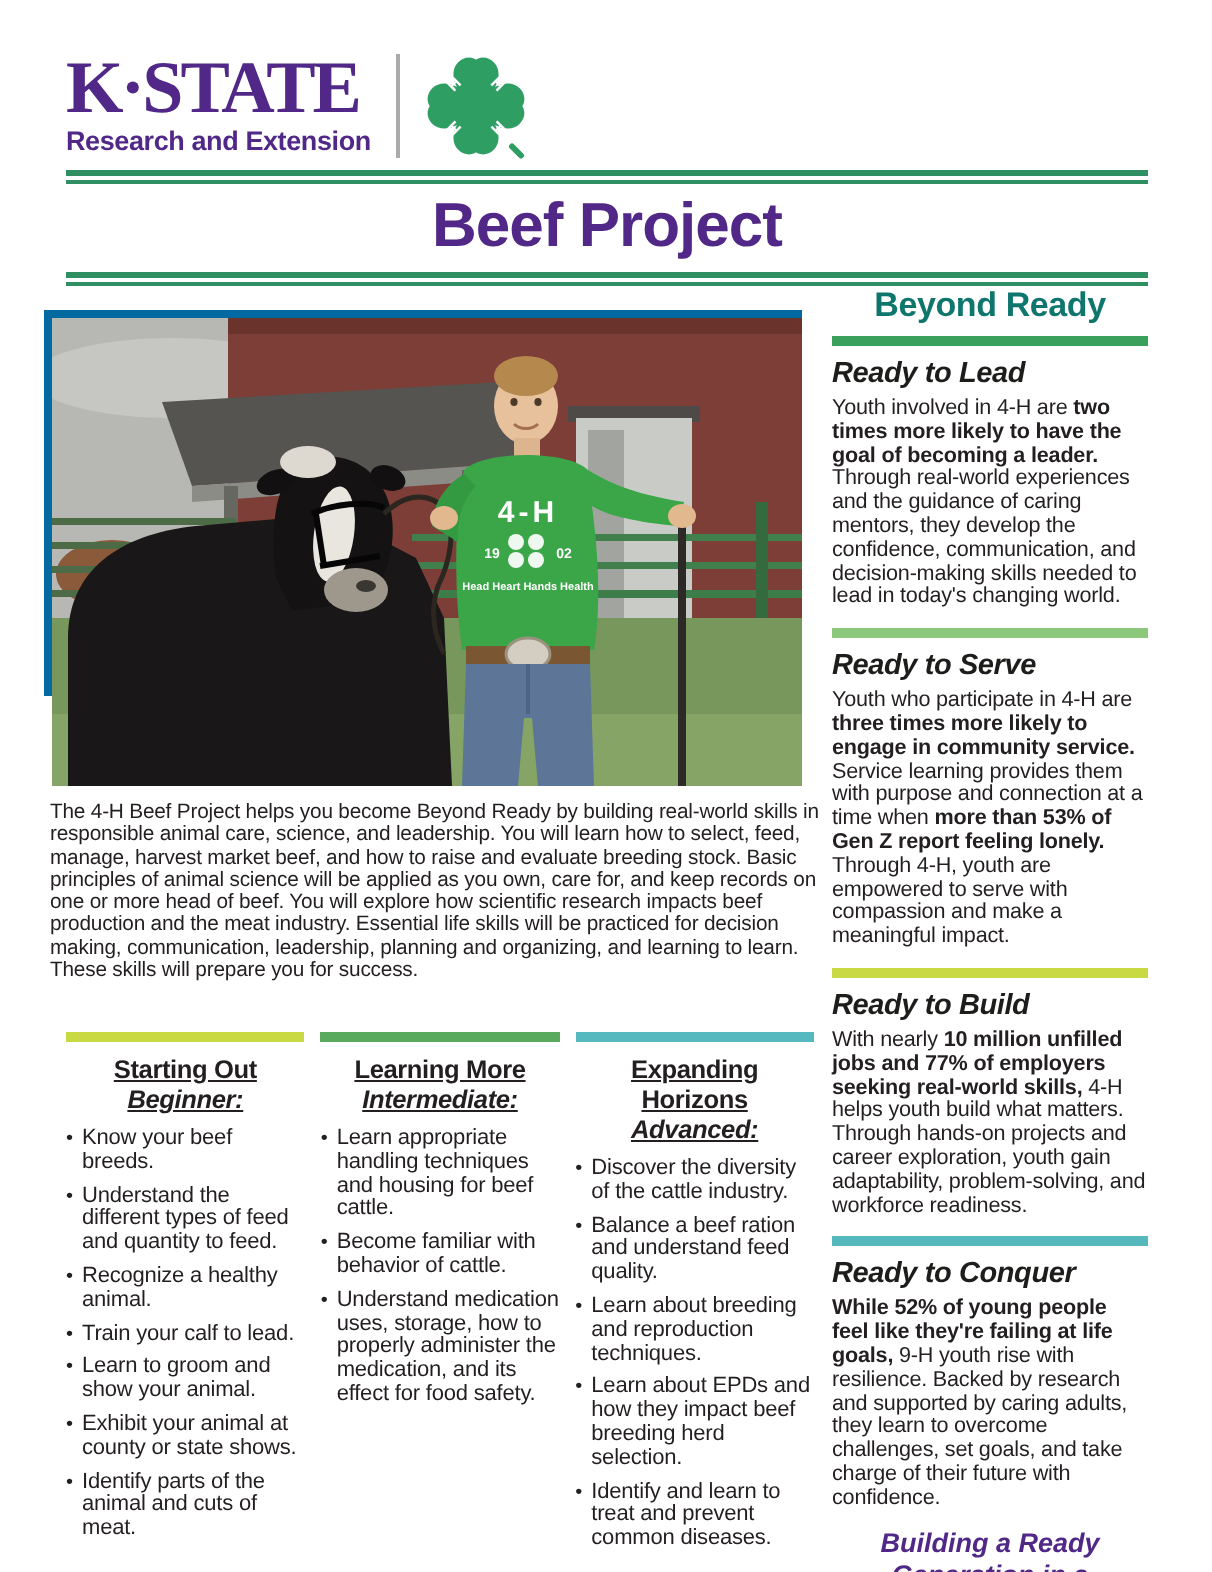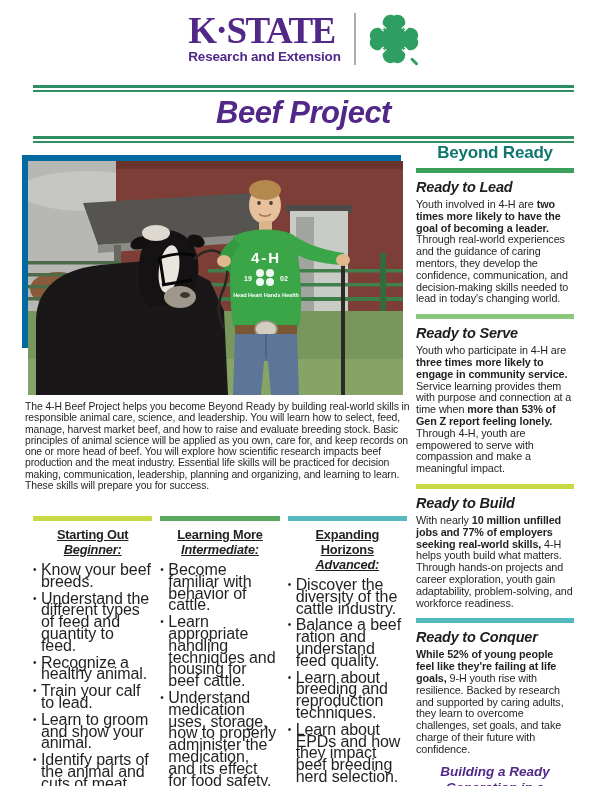--- a/index.html
+++ b/index.html
@@ -5,47 +5,47 @@
   * { margin:0; padding:0; box-sizing:border-box; }
   html,body { background:#ffffff; }
   body {
     width:606px; height:786px;
     font-family:"Liberation Sans", sans-serif;
     color:#231f20;
   }
   .page { position:relative; width:606px; height:786px; background:#fff; overflow:hidden; }
 
   
-  .header { position:absolute; top:12px; left:33px; right:30px; display:flex; justify-content:center; align-items:flex-start; }
+  .header { position:absolute; top:26px; left:33px; right:30px; display:flex; justify-content:space-between; align-items:flex-start; }
   .brand { display:flex; align-items:center; }
   .brand-name { font-family:"Liberation Serif", serif; font-weight:bold; font-size:37px; line-height:33px; color:#512888; letter-spacing:-1.5px; }
   .brand-sub { font-size:13.5px; font-weight:bold; color:#512888; margin-top:2px; letter-spacing:-0.2px; }
   .brand-divider { width:2px; height:52px; background:#aaabad; margin:0 11px 0 13px; }
   .tagline { color:#2ca64b; font-weight:bold; font-style:italic; font-size:16px; margin-top:10px; }
 
   
   .title-band { position:absolute; top:85px; left:33px; width:541px; }
   .rule { height:7px; border-top:3px solid #2f8f63; border-bottom:2px solid #2f8f63; }
-  .page-title { text-align:center; font-size:31px; font-weight:bold; font-style:italic; color:#512888; padding:3px 0 5px 0; letter-spacing:-0.5px; }
-
-  
-  .photo { position:absolute; top:155px; left:22px; width:379px; height:193px; border:6px solid #0369a1; background:#8b5cf6; }
+  .page-title { text-align:center; font-size:31px; font-weight:bold; color:#512888; padding:3px 0 5px 0; letter-spacing:-0.5px; }
+
+  
+  .photo { position:absolute; top:155px; left:22px; width:379px; height:193px; border:4px solid #0369a1; background:#8b5cf6; }
   .photo svg { display:block; }
 
   
   .intro { position:absolute; top:401px; left:25px; width:385px; font-size:10.4px; line-height:11.3px; letter-spacing:-0.1px; }
 
   
   .levels { position:absolute; top:516px; left:33px; width:374px; display:flex; gap:8px; }
   .level { flex:1 1 0; }
   .level-bar { height:5px; margin-bottom:6px; }
   .level-head { text-align:center; font-weight:bold; font-size:12.8px; line-height:15px; letter-spacing:-0.2px;text-decoration:underline; }
   .level-sub { font-style:italic; }
   .level-list { list-style:none; margin-top:7px; }
-  .level-list li { position:relative; padding-left:8px; font-size:16px; line-height:11.8px; margin-bottom:5px; letter-spacing:-0.1px; }
+  .level-list li { position:relative; padding-left:8px; font-size:11px; line-height:11.8px; margin-bottom:5px; letter-spacing:-0.1px; }
   .level-list li::before { content:"\2022"; position:absolute; left:0; top:0; font-size:10px; }
 
   
   .sidebar { position:absolute; top:143px; left:416px; width:158px; }
   .sidebar-title { color:#0f766e; font-weight:bold; font-size:17px; text-align:center; margin-bottom:5px; letter-spacing:-0.2px; }
   .s-bar { height:5px; margin-bottom:6px; }
   .s-head { font-weight:bold; font-style:italic; font-size:14.5px; margin-bottom:4px; letter-spacing:-0.2px; color:#1d1d1b; }
   .s-body { font-size:10.8px; line-height:11.8px; margin-bottom:9px; letter-spacing:-0.1px; }
   .s-body .bld { font-weight:bold; }
   .closing { color:#512888; font-weight:bold; font-style:italic; font-size:13.5px; line-height:16px; text-align:center; margin-top:5px; padding:0 10px; }
@@ -178,34 +178,34 @@
       <div class="level-head">
         <div>Starting Out</div>
         <div class="level-sub">Beginner:</div>
       </div>
       <ul class="level-list">
           <li>Know your beef breeds.</li>
           <li>Understand the different types of feed and quantity to feed.</li>
           <li>Recognize a healthy animal.</li>
           <li>Train your calf to lead.</li>
           <li>Learn to groom and show your animal.</li>
+          <li>Exhibit your animal at county or state shows.</li>
           <li>Identify parts of the animal and cuts of meat.</li>
-          <li>Exhibit your animal at county or state shows.</li>
         </ul>
     </div>
 
     <div class="level">
       <div class="level-bar" style="background: rgb(89, 169, 94);"></div>
       <div class="level-head">
         <div>Learning More</div>
         <div class="level-sub">Intermediate:</div>
       </div>
       <ul class="level-list">
+          <li>Learn appropriate handling techniques and housing for beef cattle.</li>
           <li>Become familiar with behavior of cattle.</li>
-          <li>Learn appropriate handling techniques and housing for beef cattle.</li>
           <li>Understand medication uses, storage, how to properly administer the medication, and its effect for food safety.</li>
         </ul>
     </div>
 
     <div class="level">
       <div class="level-bar" style="background: rgb(86, 185, 192);"></div>
       <div class="level-head">
         <div>Expanding Horizons</div>
         <div class="level-sub">Advanced:</div>
       </div>

